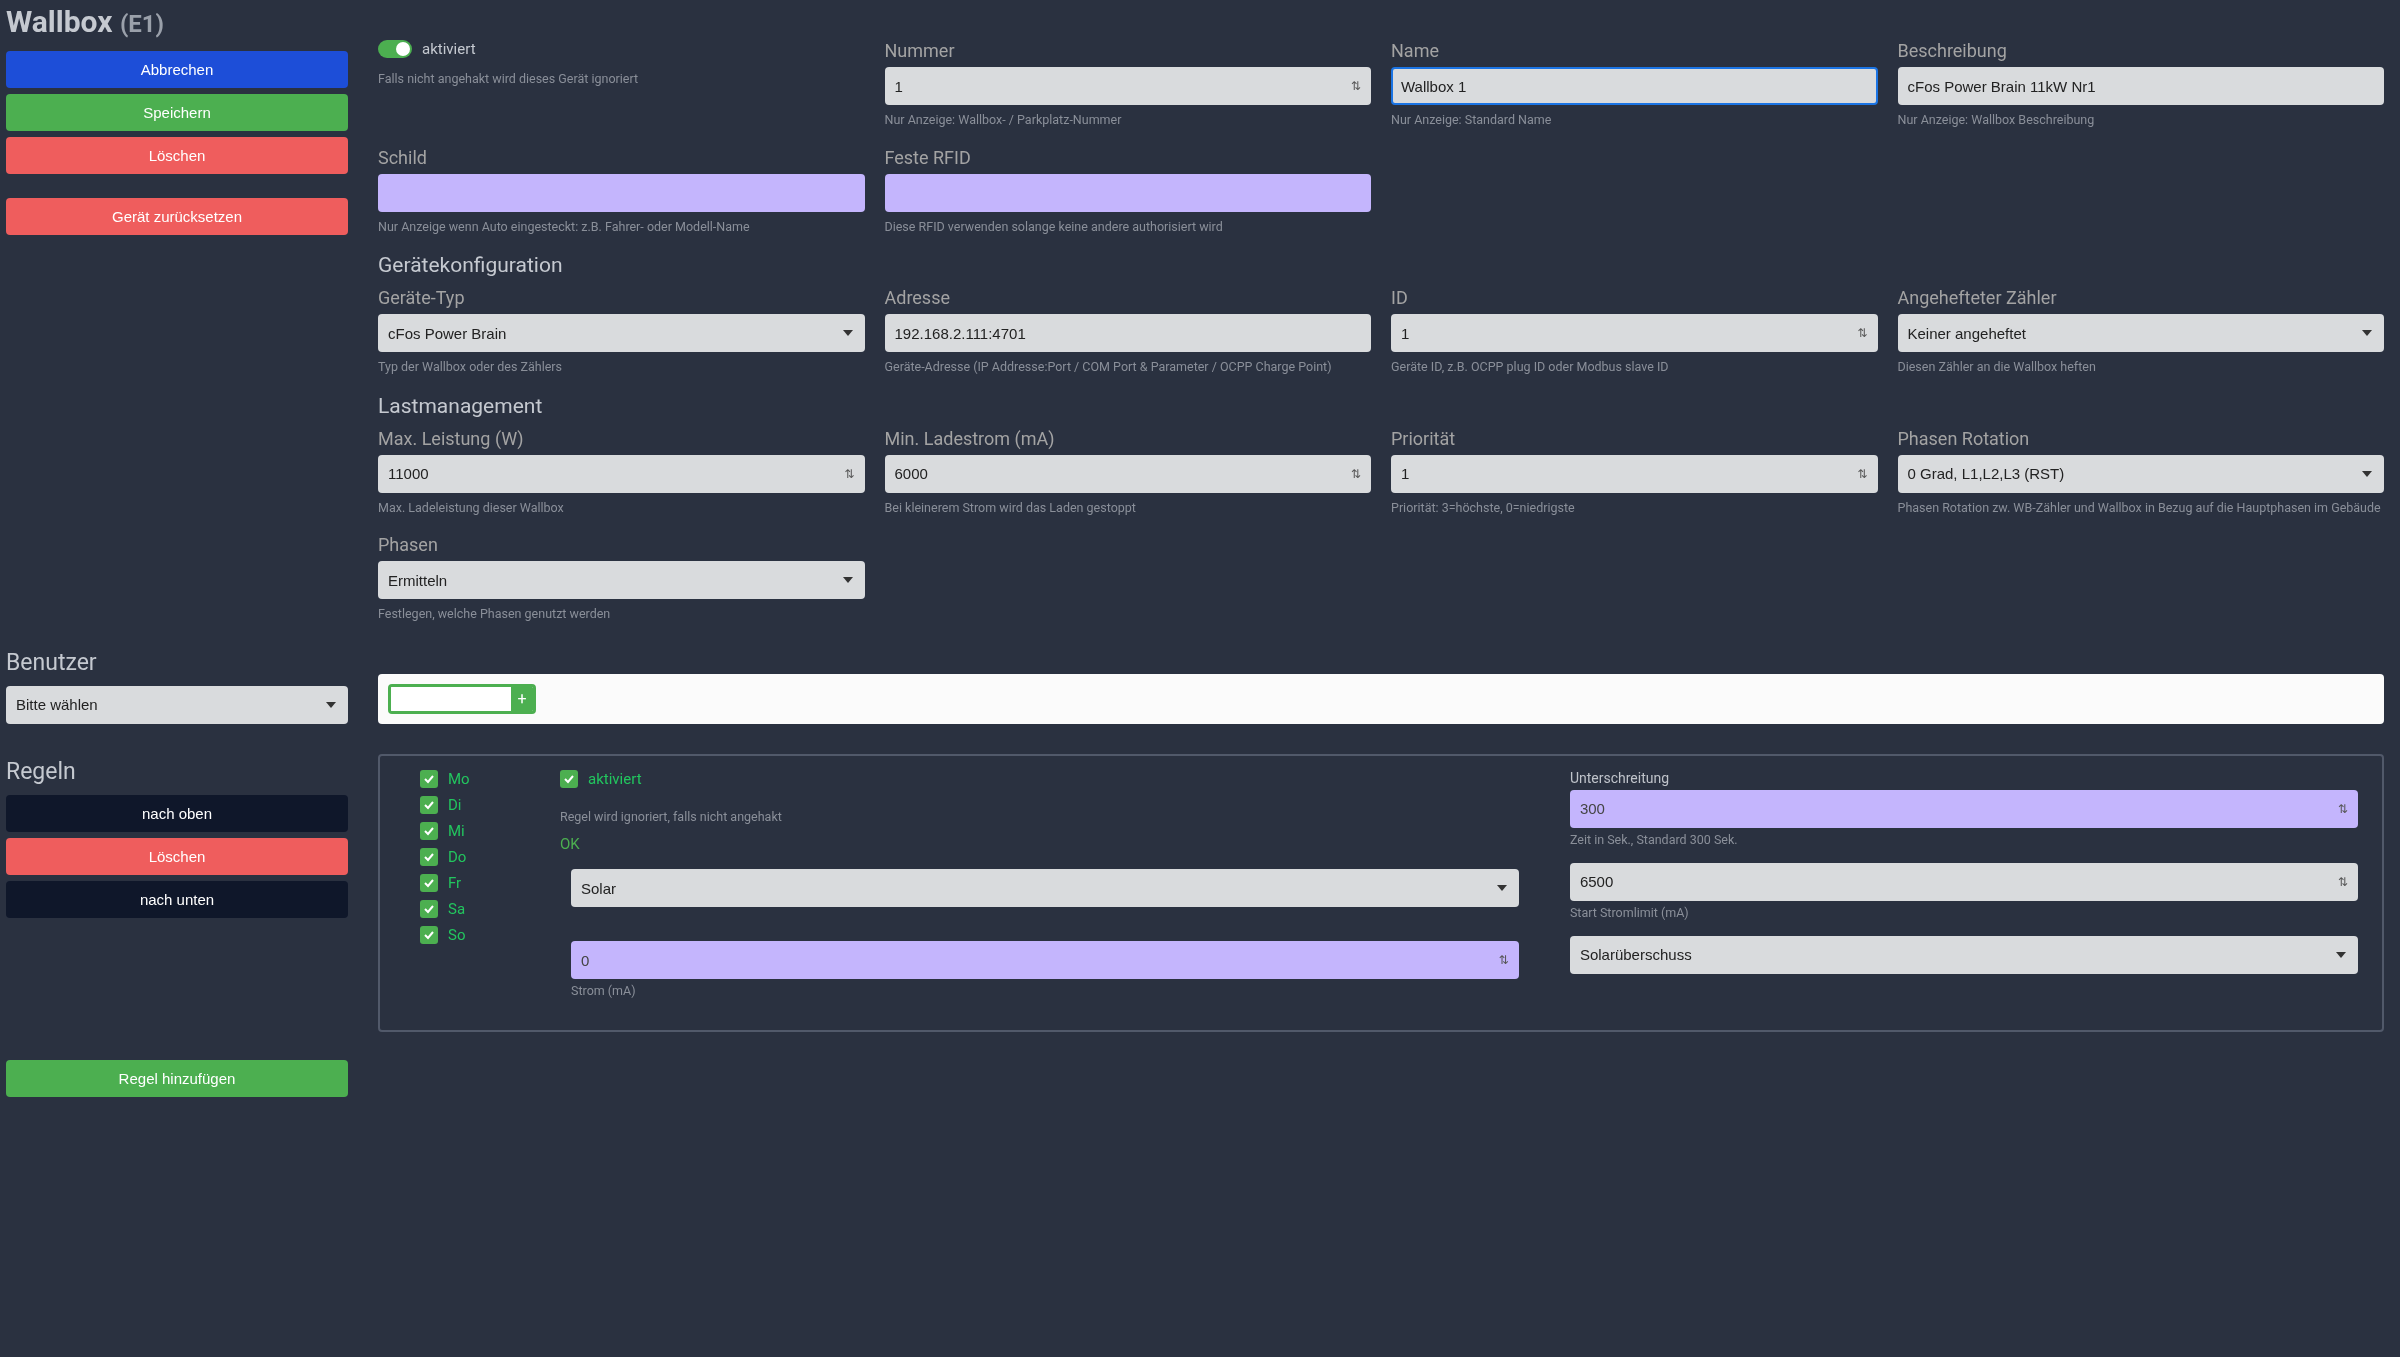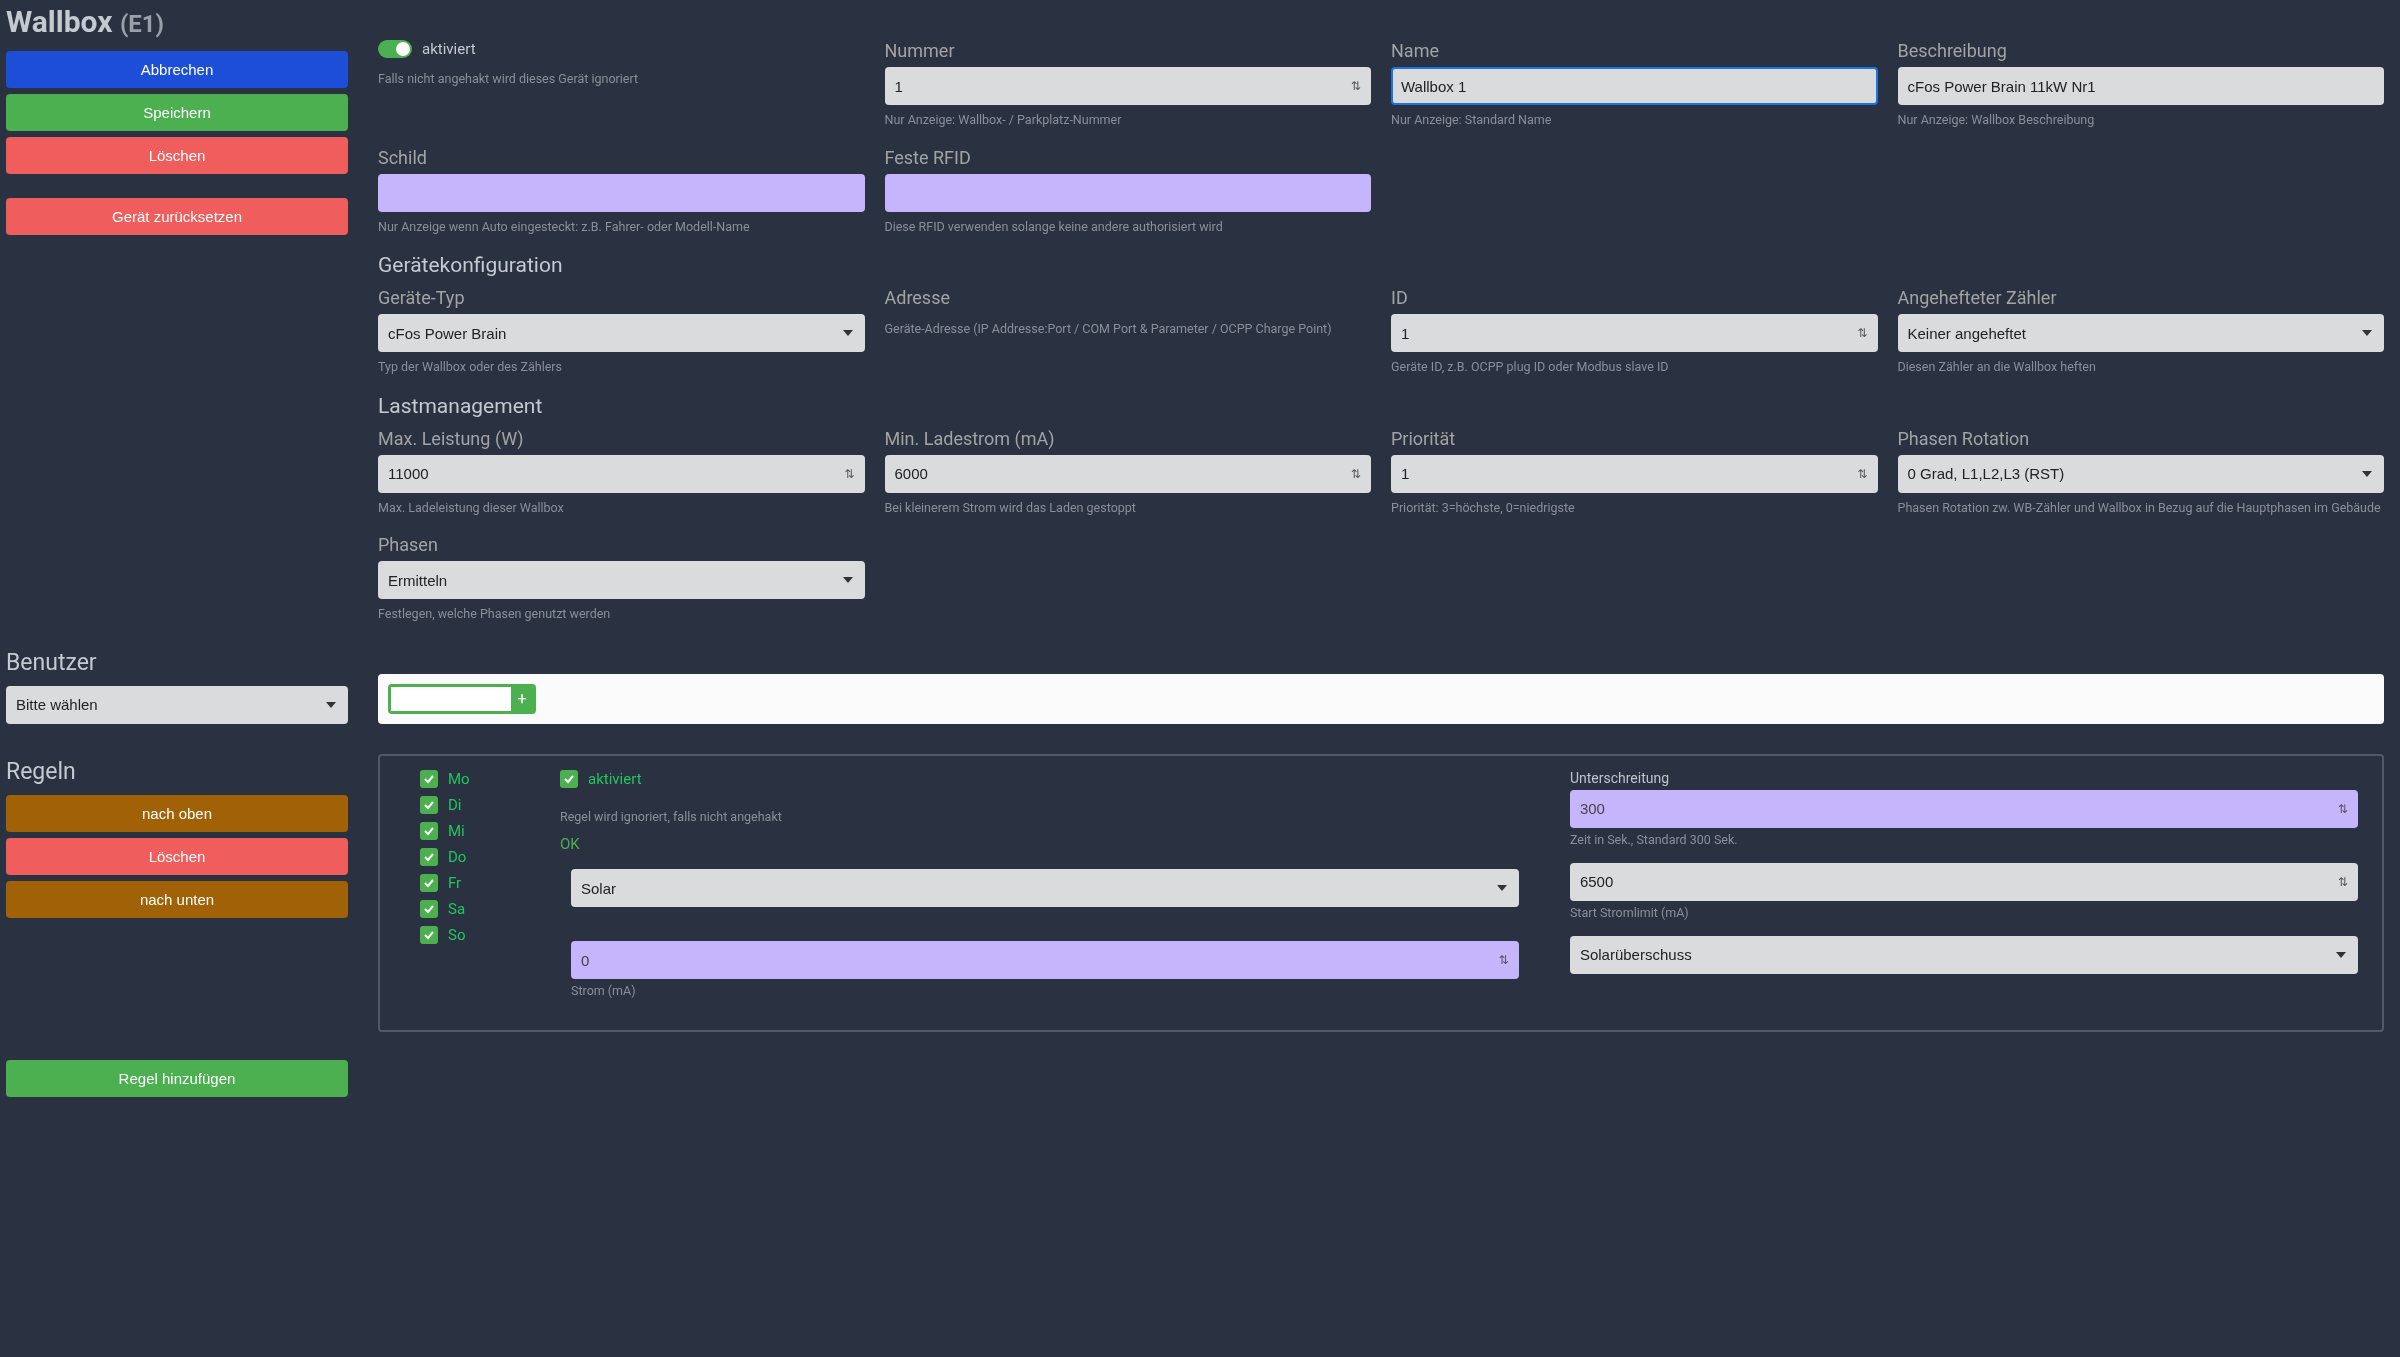--- a/index.html
+++ b/index.html
@@ -22,21 +22,21 @@
   h3.sub-title { font-size: 21px; font-weight: 400; color: #c5c9d0; margin: 6px 0 10px 0; }
 
   .btn {
     display: block; width: 100%; border: none; border-radius: 4px;
     color: #fff; font-size: 15px; padding: 10px 0; text-align: center;
     cursor: pointer; margin-bottom: 6px; font-weight: 400;
   }
   .btn-orange { background: #1d4ed8; }
   .btn-green  { background: #4caf50; }
   .btn-red    { background: #ef5d5d; }
-  .btn-blue   { background: #a16207; }
+  .btn-blue   { background: #0f172a; }
 
   .btn-group-gap { height: 18px; }
 
   .form-row { display: flex; gap: 20px; margin-bottom: 18px; }
   .form-row > .field { flex: 1; display: flex; flex-direction: column; }
 
   .lbl { font-size: 18px; color: #a3a3a3; margin-bottom: 6px; }
   .hint { font-size: 12.5px; color: #8a8f99; margin-top: 6px; line-height: 1.4; }
 
   .input, .select, .numin {
@@ -176,20 +176,21 @@
 
     <h3 class="sub-title">Gerätekonfiguration</h3>
     <div class="form-row">
       <div class="field">
         <div class="lbl">Geräte-Typ</div>
         <div class="select-wrap"><input class="input" value="cFos Power Brain" style=""></div>
         <div class="hint">Typ der Wallbox oder des Zählers</div>
       </div>
       <div class="field">
         <div class="lbl">Adresse</div>
+        <input class="input" value="192.168.2.111:4701" style="">
         <div class="hint">Geräte-Adresse (IP Addresse:Port / COM Port &amp; Parameter / OCPP Charge Point)</div>
       </div>
       <div class="field">
         <div class="lbl">ID</div>
         <div class="numin-wrap"><input class="numin" value="1" style=""></div>
         <div class="hint">Geräte ID, z.B. OCPP plug ID oder Modbus slave ID</div>
       </div>
       <div class="field">
         <div class="lbl">Angehefteter Zähler</div>
         <div class="select-wrap"><input class="input" value="Keiner angeheftet" style=""></div>

